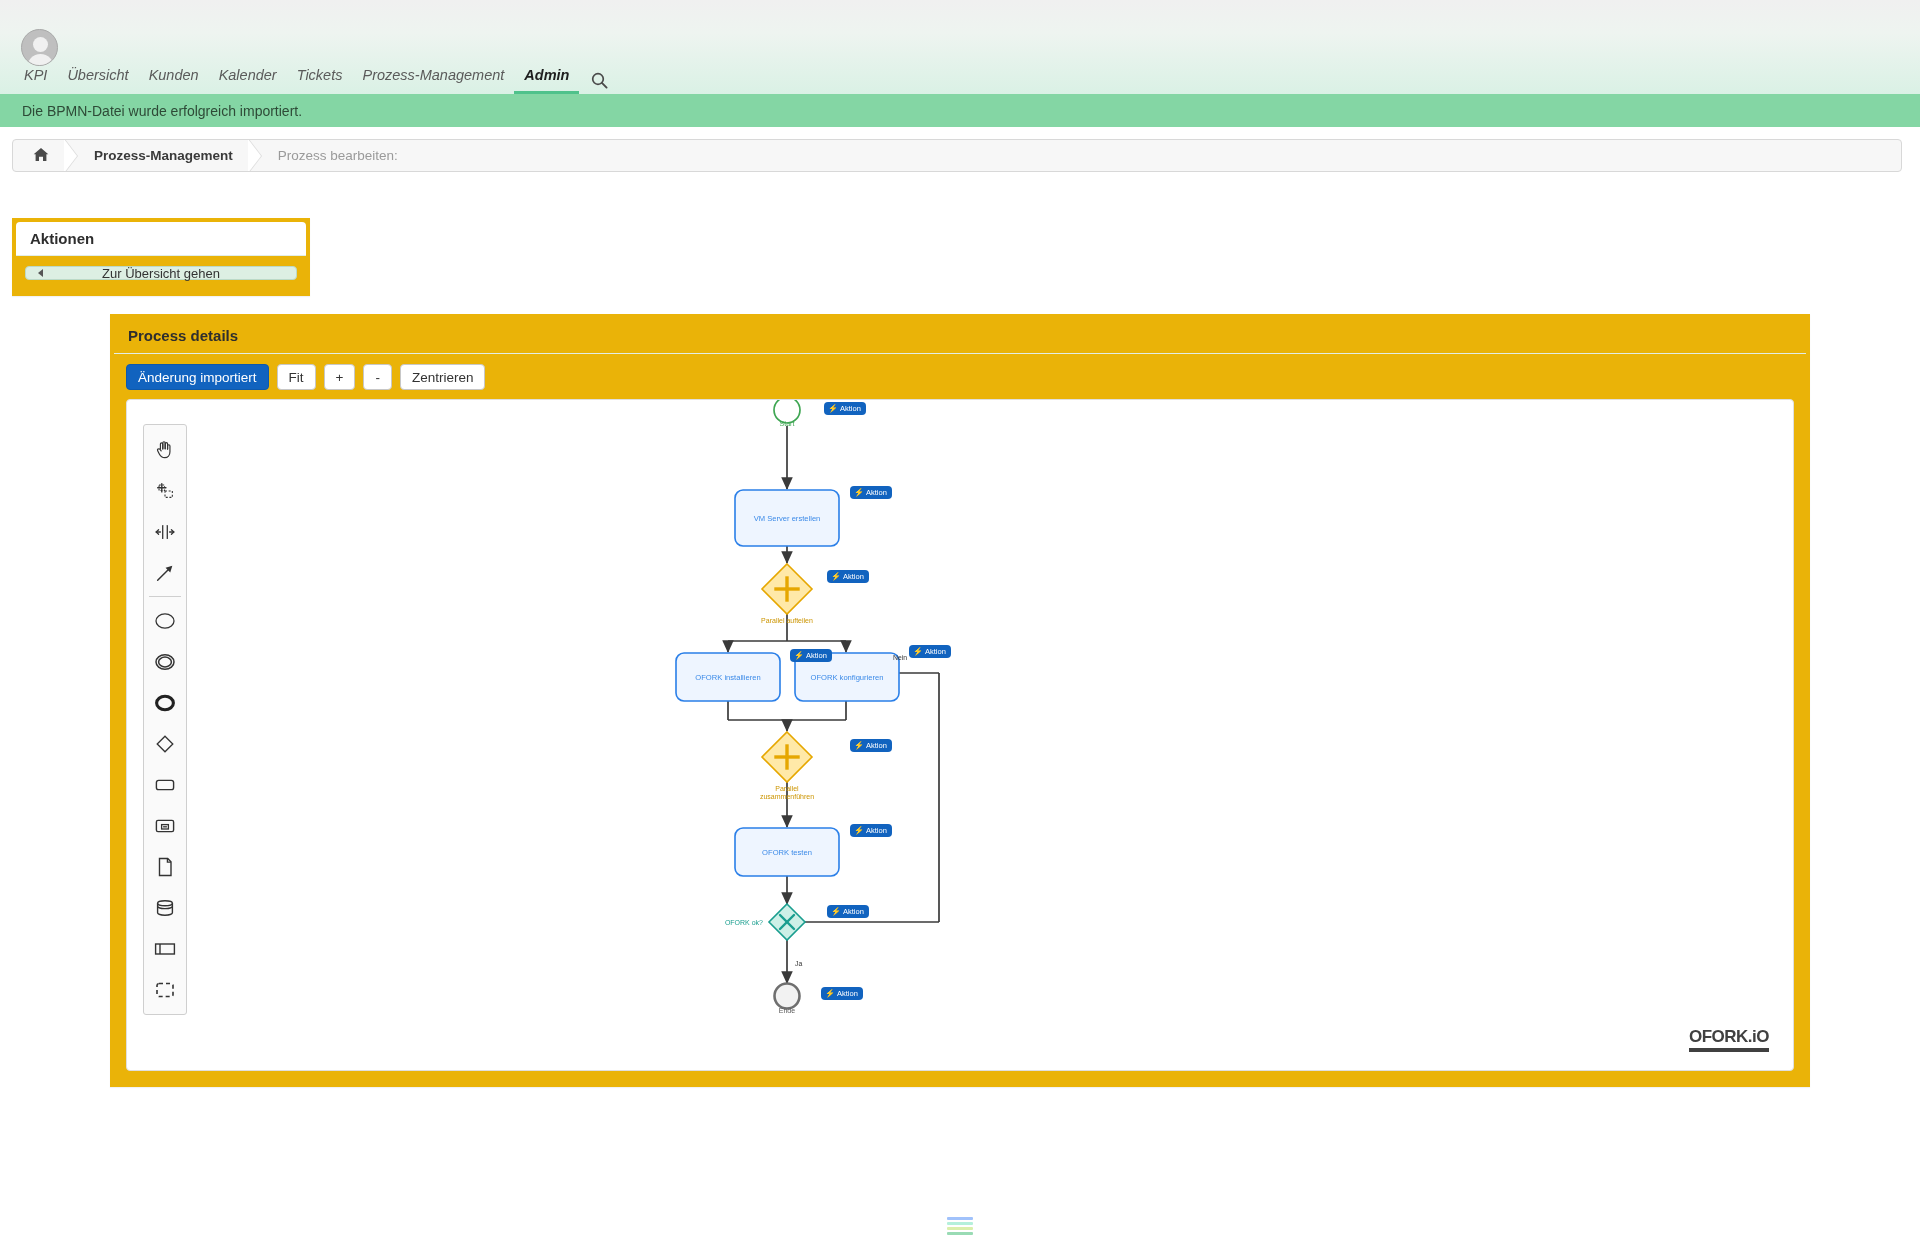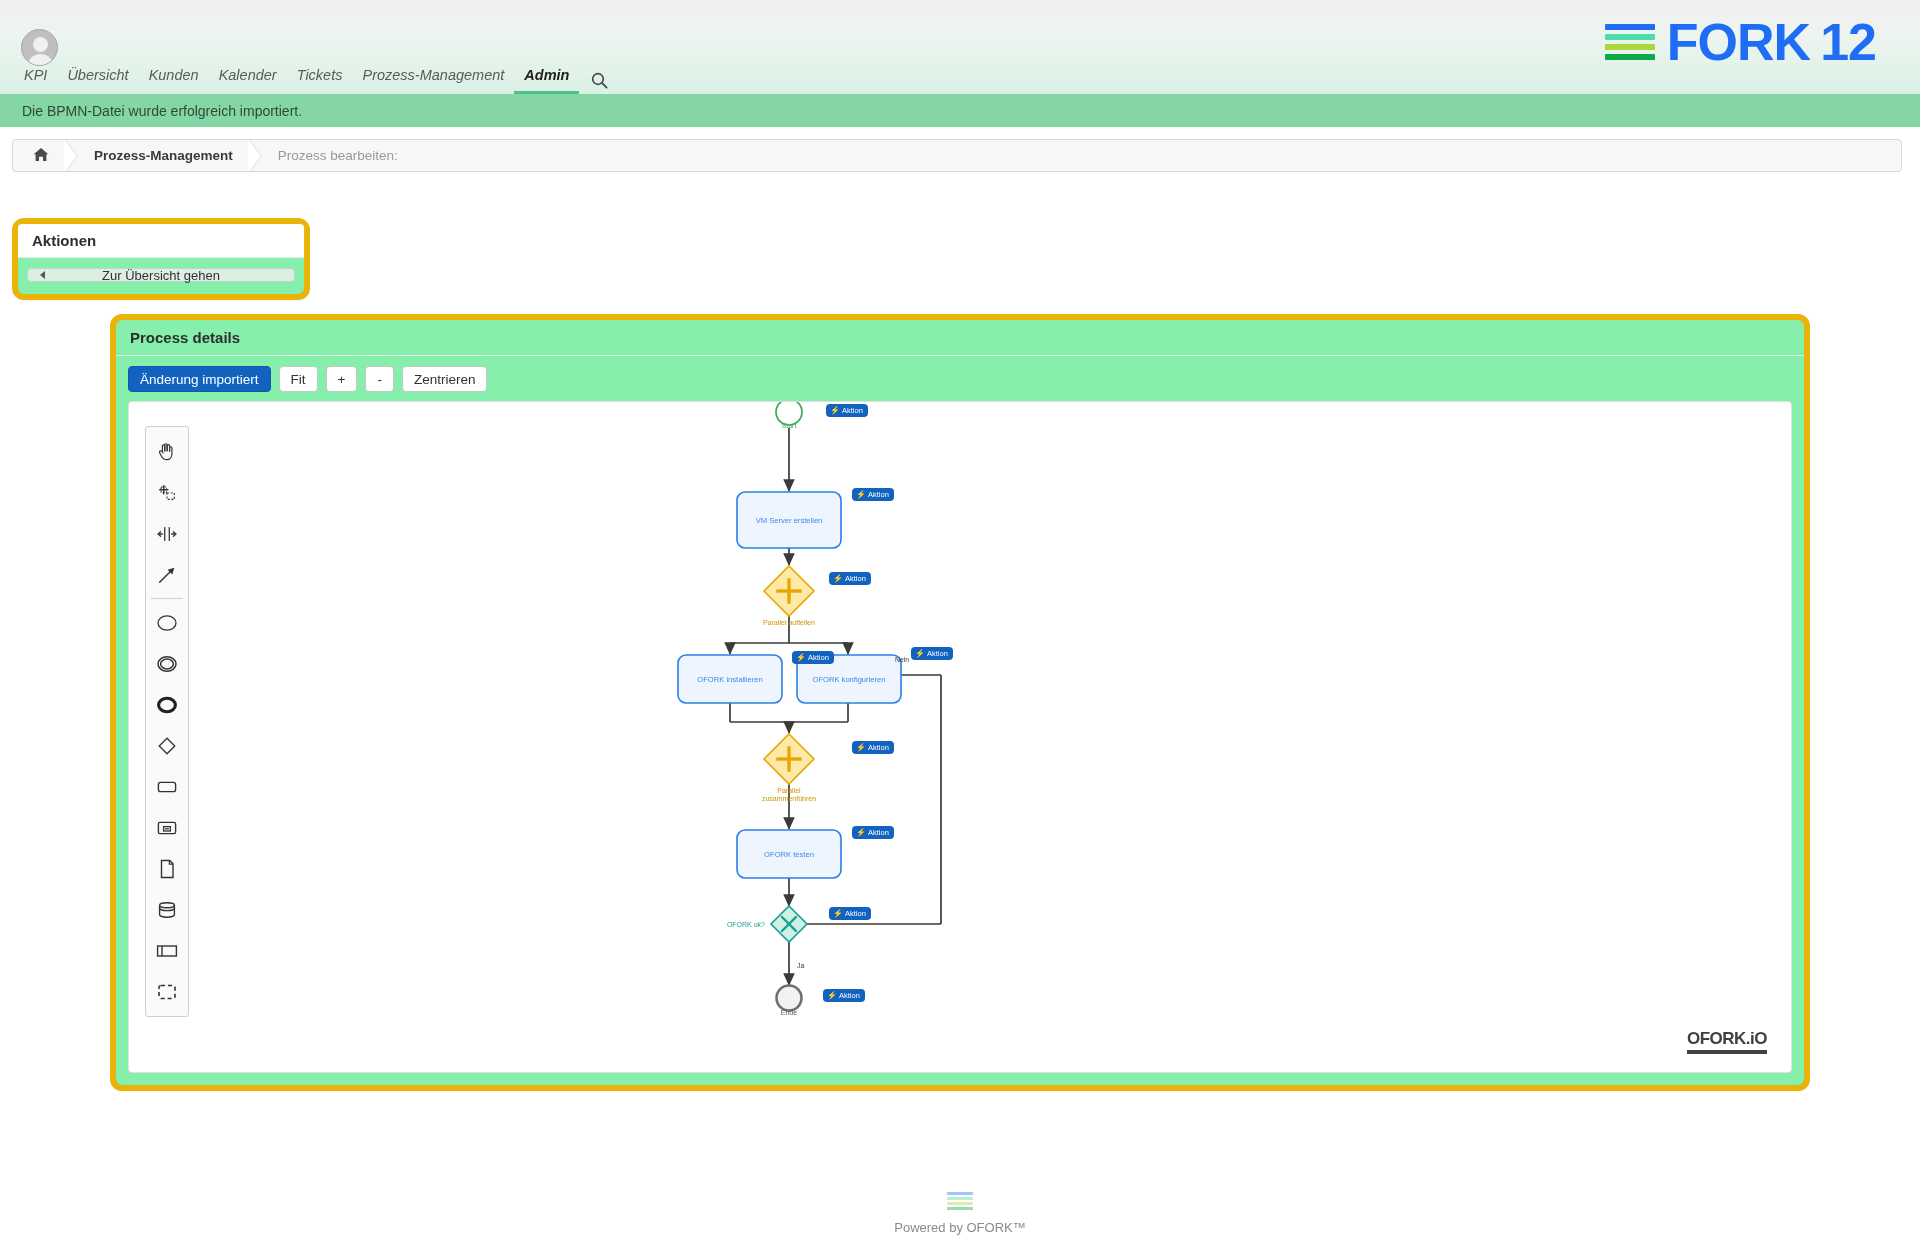--- a/index.html
+++ b/index.html
@@ -89,21 +89,21 @@
   .crumb .sep-outer {
     width:0; height:0; border-top:17px solid transparent;
     border-bottom:17px solid transparent; border-left:13px solid #ddd;
     position:relative;
   }
   .crumb .lbl { padding:0 16px; font-size:13.5px; color:#3a3a3a; font-weight:bold; }
   .crumb .lbl.muted { font-weight:normal; color:#9a9a9a; }
 
   
   .panel {
-    border:6px solid #eab308; border-radius:12px; background:#86efac;
+    border:4px solid #eab308; border-radius:0; background:#eab308;
     box-shadow: 0 1px 1px rgba(0,0,0,.05);
   }
   .panel-head {
     padding:8px 14px; font-size:15px; font-weight:bold; color:#2e2e2e;
     border-bottom:1px solid #e2eee7; background:#fff;
     border-radius:4px 4px 0 0;
   }
   .actions-panel { position:absolute; left:12px; top:218px; width:298px; }
   .actions-body { padding:10px 9px 12px 9px; }
   .btn-overview {
@@ -181,29 +181,20 @@
 <body>
 
 <div class="header">
   <div class="avatar-wrap">
     <div class="avatar">
       <div class="head"></div>
       <div class="body"></div>
     </div>
   </div>
 
-  <div class="brand">
-    <div class="brand-bars">
-      <i style="background:#1f6df5"></i>
-      <i style="background:#4ddcaa"></i>
-      <i style="background:#a8d83a"></i>
-      <i style="background:#0ba94c"></i>
-    </div>
-    <div class="brand-text"><span>FORK</span><span class="sp"></span><span>12</span></div>
-  </div>
 
   <div class="nav">
     <div class="nav-item">KPI</div>
     <div class="nav-item">Übersicht</div>
     <div class="nav-item">Kunden</div>
     <div class="nav-item">Kalender</div>
     <div class="nav-item">Tickets</div>
     <div class="nav-item">Prozess-Management</div>
     <div class="nav-item active">Admin</div>
     <div class="nav-search">
@@ -480,14 +471,13 @@
   </div>
 </div>
 
 <div class="footer">
   <div class="footer-bars">
     <i style="background:#1f6df5"></i>
     <i style="background:#4ddcaa"></i>
     <i style="background:#a8d83a"></i>
     <i style="background:#0ba94c"></i>
   </div>
-  <div class="footer-txt">Powered by OFORK™</div>
 </div>
 
 </body></html>

